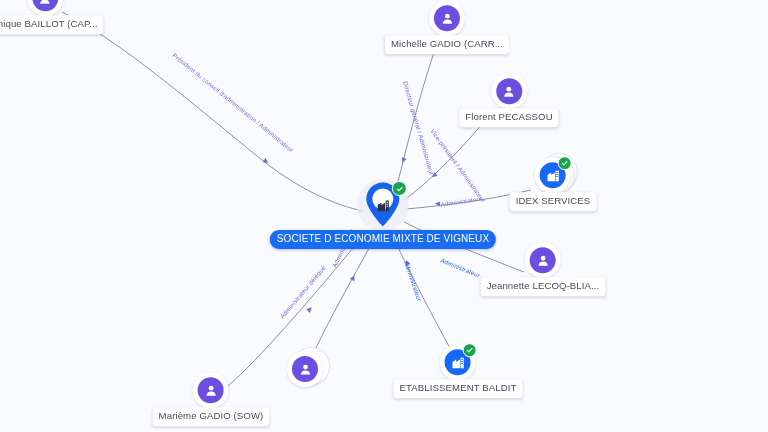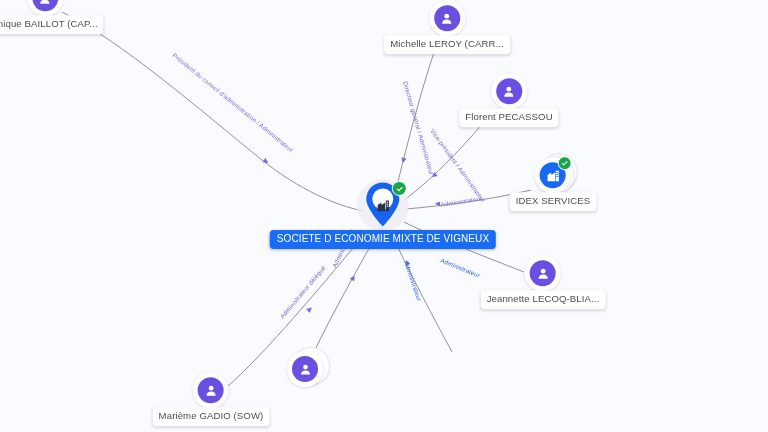--- a/index.html
+++ b/index.html
@@ -169,21 +169,21 @@
     padding: 4px 6px 5px 6px;
     border-radius: 4px;
     white-space: nowrap;
     box-shadow: 0 1px 3px rgba(40,50,80,0.18);
     z-index: 6;
     letter-spacing: 0.1px;
   }
   .node-label.primary {
     background: #1a6cf5;
     color: #ffffff;
-    border-radius: 4px;
+    border-radius: 9px;
     font-size: 10px;
     padding: 4px 7px 5px 7px;
     box-shadow: 0 1px 3px rgba(20,60,160,0.35);
   }
 </style>
 </head>
 <body>
 
 <div id="stage" style="background: rgb(250, 251, 254); width: 768px; height: 432px;">
 
@@ -249,21 +249,21 @@
     <div class="node-art">
       <div class="ring">
         <div class="disc person">
           <svg width="15" height="15" viewBox="0 0 24 24" aria-hidden="true">
             <circle cx="12" cy="8" r="3.8" fill="#ffffff"></circle>
             <path d="M4.6 20c0-4.1 3.3-6.6 7.4-6.6s7.4 2.5 7.4 6.6z" fill="#ffffff"></path>
           </svg>
         </div>
       </div>
     </div>
-    <div class="node-label">Michelle LEROY (CARR...</div>
+    <div class="node-label">Michelle GADIO (CARR...</div>
   </div>
 
   <div class="node" style="left:509px; top:99px;align-items:center;">
     <div class="node-art">
       <div class="ring">
         <div class="disc person">
           <svg width="15" height="15" viewBox="0 0 24 24" aria-hidden="true">
             <circle cx="12" cy="8" r="3.8" fill="#ffffff"></circle>
             <path d="M4.6 20c0-4.1 3.3-6.6 7.4-6.6s7.4 2.5 7.4 6.6z" fill="#ffffff"></path>
           </svg>
@@ -290,34 +290,55 @@
         <div class="badge">
           <svg width="8" height="8" viewBox="0 0 24 24" aria-hidden="true">
             <path d="M5 12.5l4.5 4.5L19 7.5" fill="none" stroke="#ffffff" stroke-width="3.4" stroke-linecap="round" stroke-linejoin="round"></path>
           </svg>
         </div>
       </div>
     </div>
     <div class="node-label">IDEX SERVICES</div>
   </div>
 
-  <div class="node" style="left:543px; top:281px;justify-content:center;">
+  <div class="node" style="left:543px; top:268px;justify-content:center;">
     <div class="node-art">
       <div class="ring">
         <div class="disc person">
           <svg width="15" height="15" viewBox="0 0 24 24" aria-hidden="true">
             <circle cx="12" cy="8" r="3.8" fill="#ffffff"></circle>
             <path d="M4.6 20c0-4.1 3.3-6.6 7.4-6.6s7.4 2.5 7.4 6.6z" fill="#ffffff"></path>
           </svg>
         </div>
       </div>
     </div>
     <div class="node-label">Jeannette LECOQ-BLIA...</div>
   </div>
 
+  <div class="node" style="left:458px; top:370px;">
+    <div class="node-art">
+      <div class="ring">
+        <div class="disc company">
+          <svg width="15" height="15" viewBox="0 0 24 24" aria-hidden="true">
+            <path d="M3 21V11l6-4v4l6-4v14z" fill="#ffffff"></path>
+            <rect x="16" y="4" width="5" height="17" fill="#ffffff"></rect>
+            <rect x="17.3" y="6" width="2.4" height="1.6" fill="#1769f5"></rect>
+            <rect x="17.3" y="9.2" width="2.4" height="1.6" fill="#1769f5"></rect>
+            <rect x="17.3" y="12.4" width="2.4" height="1.6" fill="#1769f5"></rect>
+          </svg>
+        </div>
+        <div class="badge">
+          <svg width="8" height="8" viewBox="0 0 24 24" aria-hidden="true">
+            <path d="M5 12.5l4.5 4.5L19 7.5" fill="none" stroke="#ffffff" stroke-width="3.4" stroke-linecap="round" stroke-linejoin="round"></path>
+          </svg>
+        </div>
+      </div>
+    </div>
+    <div class="node-label">ETABLISSEMENT BALDIT</div>
+  </div>
 
   <div class="node" style="left:305px; top:369px;">
     <div class="node-art">
       <div class="stack s1"></div>
       <div class="ring">
         <div class="disc person">
           <svg width="15" height="15" viewBox="0 0 24 24" aria-hidden="true">
             <circle cx="12" cy="8" r="3.8" fill="#ffffff"></circle>
             <path d="M4.6 20c0-4.1 3.3-6.6 7.4-6.6s7.4 2.5 7.4 6.6z" fill="#ffffff"></path>
           </svg>

